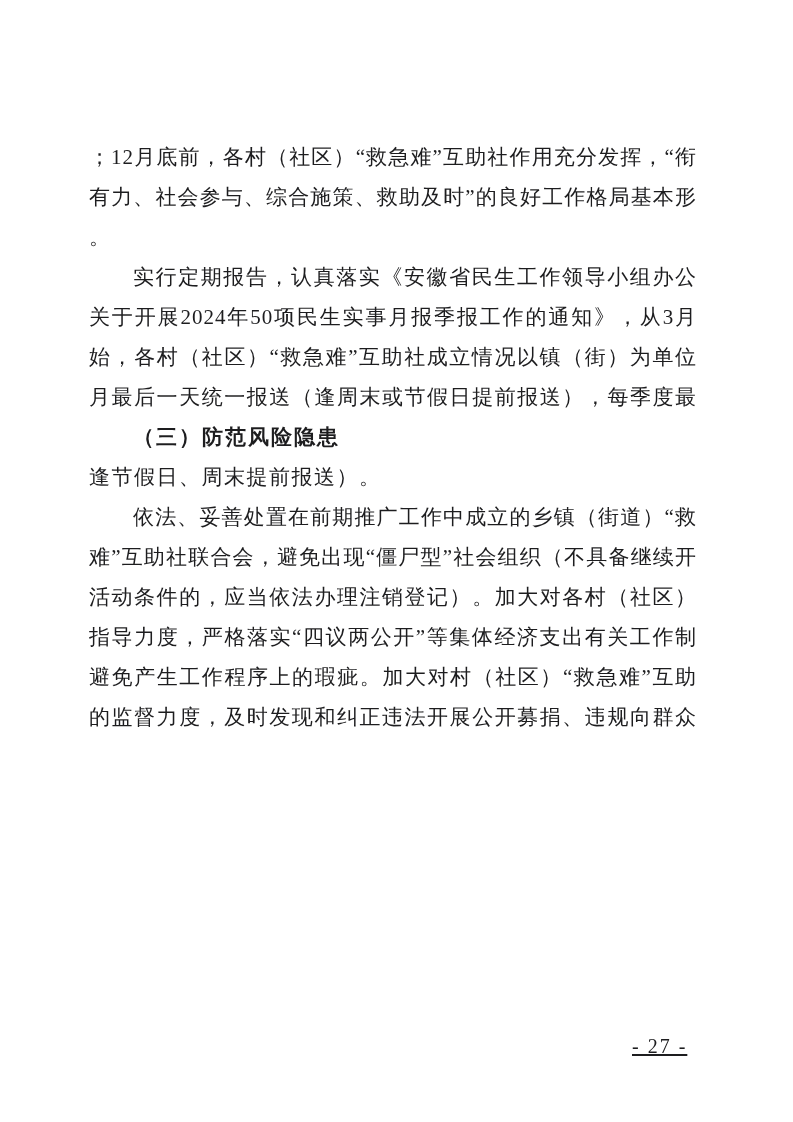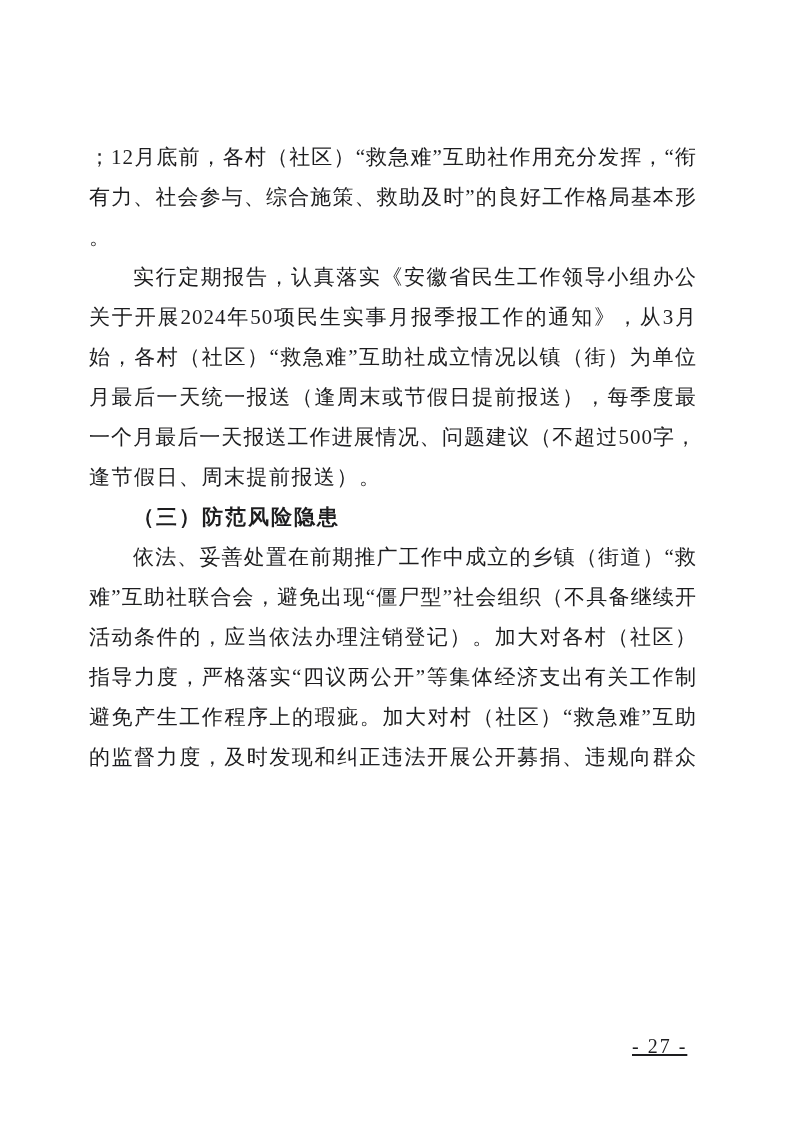--- a/index.html
+++ b/index.html
@@ -67,24 +67,23 @@
   <div class="text-block">
 
     <div class="line justify">；12月底前，各村（社区）“救急难”互助社作用充分发挥，“衔接</div>
     <div class="line justify">有力、社会参与、综合施策、救助及时”的良好工作格局基本形成</div>
     <div class="line">。</div>
 
     <div class="line justify indent">实行定期报告，认真落实《安徽省民生工作领导小组办公室</div>
     <div class="line justify">关于开展2024年50项民生实事月报季报工作的通知》，从3月份开</div>
     <div class="line justify">始，各村（社区）“救急难”互助社成立情况以镇（街）为单位每</div>
     <div class="line justify">月最后一天统一报送（逢周末或节假日提前报送），每季度最后</div>
-    <div class="line justify">一个月最后一天报送工作进展情况、问题建议（不超过500字，</div>
+    <div class="line heading indent">（三）防范风险隐患</div>
+
     <div class="line">逢节假日、周末提前报送）。</div>
-
-    <div class="line heading indent">（三）防范风险隐患</div>
 
     <div class="line justify indent">依法、妥善处置在前期推广工作中成立的乡镇（街道）“救急</div>
     <div class="line justify">难”互助社联合会，避免出现“僵尸型”社会组织（不具备继续开展</div>
     <div class="line justify">活动条件的，应当依法办理注销登记）。加大对各村（社区）的</div>
     <div class="line justify">指导力度，严格落实“四议两公开”等集体经济支出有关工作制度，</div>
     <div class="line justify">避免产生工作程序上的瑕疵。加大对村（社区）“救急难”互助社</div>
     <div class="line justify">的监督力度，及时发现和纠正违法开展公开募捐、违规向群众（企</div>
 
   </div>
 

